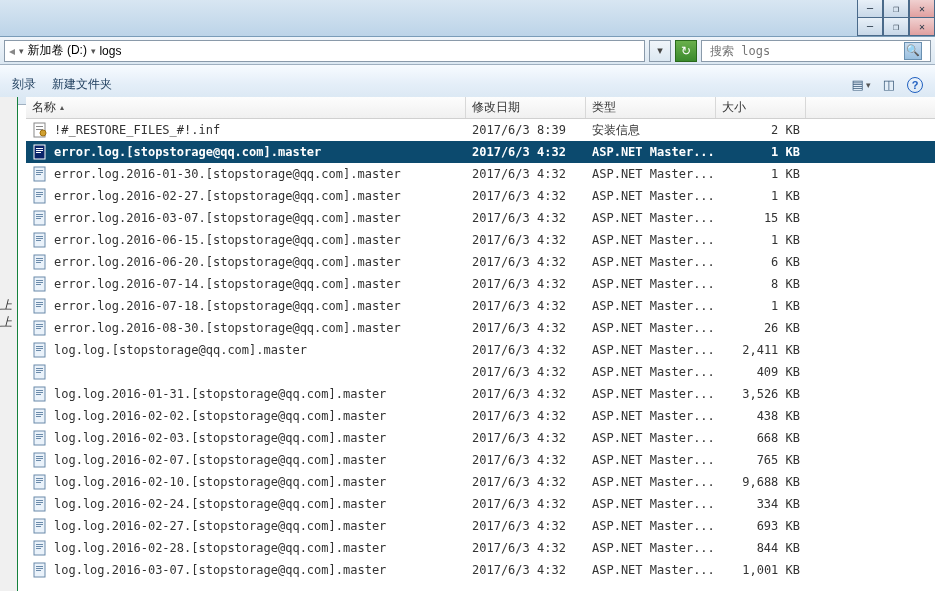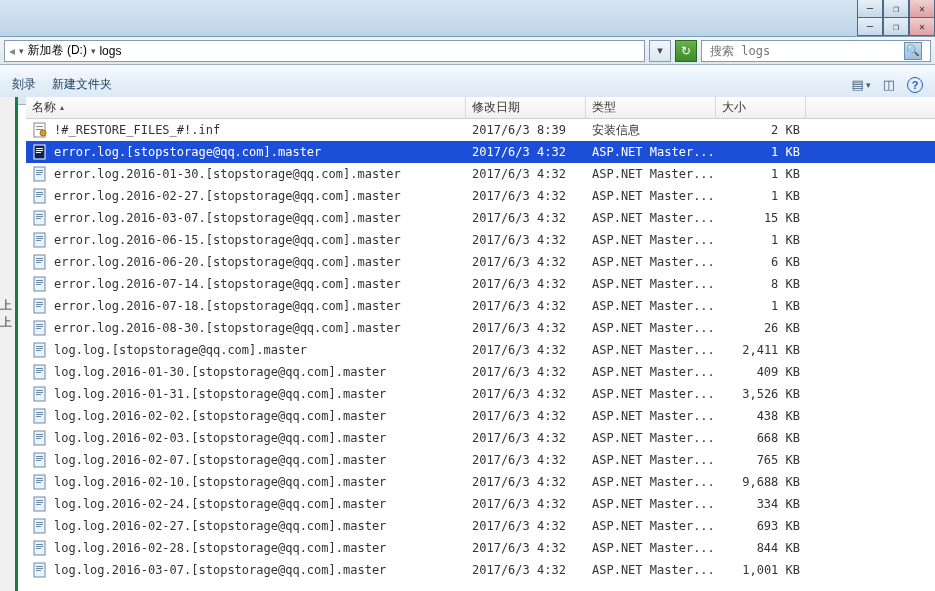--- a/index.html
+++ b/index.html
@@ -109,22 +109,22 @@
 .list-area {
   position: absolute;
   top: 97px;
   left: 18px;
   right: 0;
   bottom: 0;
   display:flex;
 }
 .leftstrip {
   position:absolute; top:97px; left:0; width:18px; bottom:0;
-  background:#f0f0f0; border-right:3px solid #15803d;
-  font-size:12px; color:#333; overflow:hidden;
+  background:#f0f0f0; border-right:1px solid #15803d;
+  font-size:12px; color:#333; overflow:hidden;font-style:italic;
 }
 .leftstrip div { padding-top:200px; }
 .list-content {
   flex:1;
   overflow-y: scroll;
   overflow-x: hidden;
   margin-left: 8px;
 }
 .list-header {
   height: 22px;
@@ -148,22 +148,23 @@
 .sort-arrow { font-size:8px; margin-left:4px; color:#555;}
 .row {
   height: 22px;
   display:flex;
   font-family: "SimSun", "NSimSun", monospace;
   font-size: 12px;
   color: #000;
 }
 .row .col { border-right: none; }
 .row.selected {
-  background: #1d4ed8;
+  background: #0c4a6e;
   color: #fff;
+  font-weight: bold;
 }
 .row.selected .col { color:#fff;}
 .file-icon {
   width:16px; height:16px; margin-right:6px;
   display:inline-flex; align-items:center; justify-content:center;
   flex-shrink:0;
 }
 .file-icon svg { width:16px; height:16px;}
 .chev { font-size:9px; color:#555; margin-left:2px;}
 ::-webkit-scrollbar { width:17px; }
@@ -418,21 +419,20 @@
         <div class="row">
           <div class="col col-name">
             <span class="file-icon">
               <svg viewBox="0 0 16 16">
                 <rect x="2" y="1" width="11" height="14" fill="#eaf2fa" stroke="#6a8aaa"></rect>
                 <rect x="4" y="4" width="7" height="1" fill="#6a8aaa"></rect>
                 <rect x="4" y="6" width="7" height="1" fill="#6a8aaa"></rect>
                 <rect x="4" y="8" width="5" height="1" fill="#6a8aaa"></rect>
               </svg>
             </span>
-            <span>log.log.2016-01-30.[stopstorage@qq.com].master</span>
           </div>
           <div class="col col-date">2017/6/3 4:32</div>
           <div class="col col-type">ASP.NET Master...</div>
           <div class="col col-size">409 KB</div>
         </div>
         <div class="row">
           <div class="col col-name">
             <span class="file-icon">
               <svg viewBox="0 0 16 16">
                 <rect x="2" y="1" width="11" height="14" fill="#eaf2fa" stroke="#6a8aaa"></rect>

